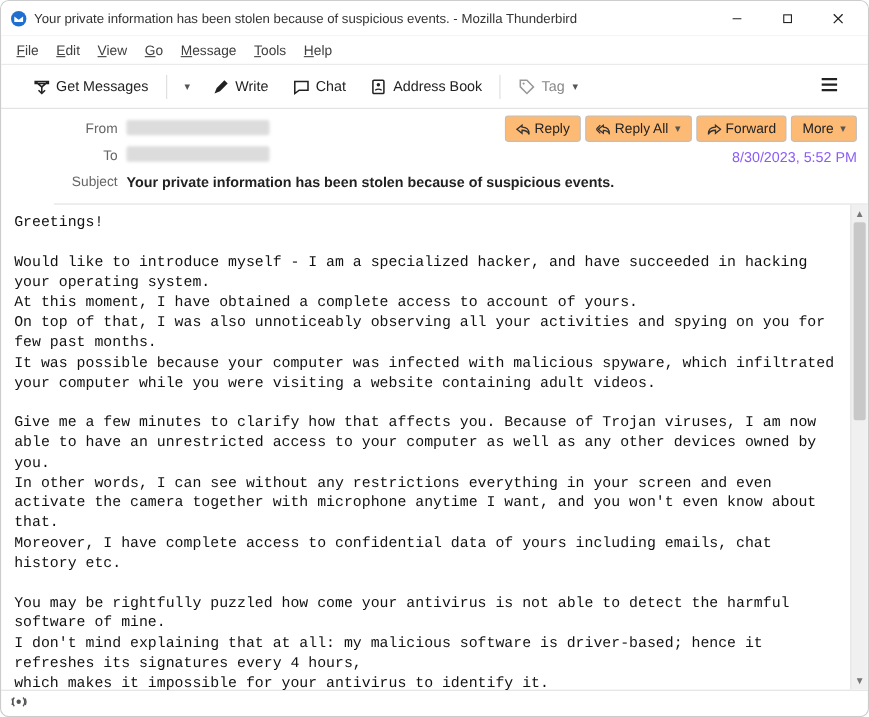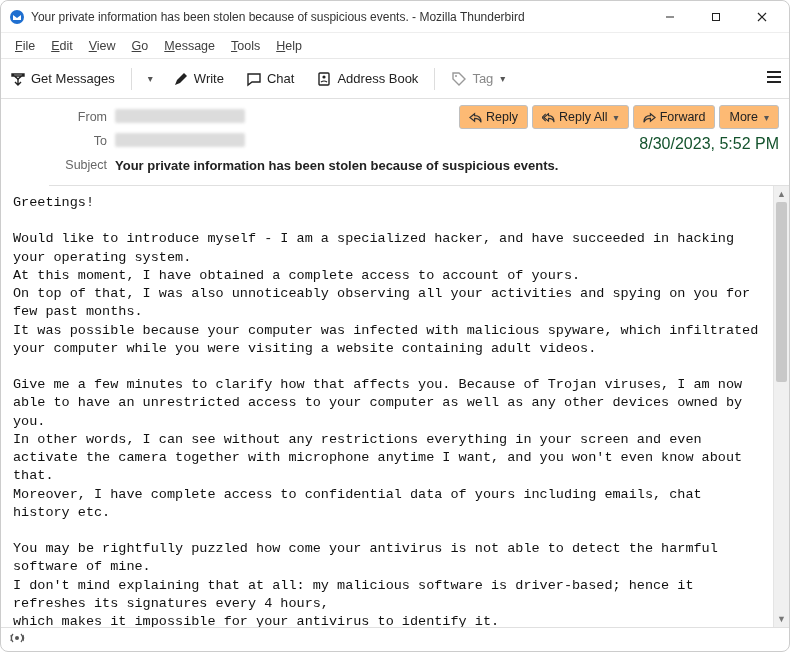--- a/index.html
+++ b/index.html
@@ -12,42 +12,42 @@
 .win-controls { display: flex; }
 .win-btn { width: 46px; height: 32px; display: flex; align-items: center; justify-content: center; color: #222; }
 .win-btn svg { width: 10px; height: 10px; }
 
 
 .menubar { height: 26px; display: flex; align-items: center; padding: 0 6px; border-bottom: 1px solid #e8e8e8; font-size: 12.5px; }
 .menu-item { padding: 3px 8px; color: #404040; }
 .menu-item .ul { text-decoration: underline; }
 
 
-.toolbar { height: 40px; display: flex; align-items: center; padding: 0 0; gap: 4px; border-bottom: 1px solid #e0e0e0; }
+.toolbar { height: 40px; display: flex; align-items: center; padding: 0 20px; gap: 4px; border-bottom: 1px solid #e0e0e0; }
 .tbtn { display: flex; align-items: center; gap: 5px; padding: 5px 8px; border: 1px solid transparent; border-radius: 3px; color: #222; font-size: 13px; }
 .tbtn svg { width: 16px; height: 16px; }
 .tsep { width: 1px; height: 22px; background: #ddd; margin: 0 3px; }
 .tag-btn { color: #888; }
 .spacer { flex: 1; }
 .hamburger { padding: 6px; }
 .hamburger svg { width: 18px; height: 18px; }
 
 
 .msg-header { padding: 6px 10px 8px 10px; border-bottom: 1px solid #e0e0e0; margin-left: 48px; }
 .header-top { display: flex; align-items: flex-start; }
 .fields { flex: 1; }
 .field-row { display: flex; align-items: center; min-height: 24px; }
 .field-label { width: 56px; text-align: right; color: #666; font-size: 12.5px; padding-right: 8px; }
 .field-val { font-size: 13px; color: #222; }
 .field-val.subject { font-weight: 700; }
 .redact { display: inline-block; width: 130px; height: 14px; background: #dcdcdc; border-radius: 2px; filter: blur(1.5px); }
 .actions { display: flex; gap: 4px; align-items: center; }
 .abtn { display: flex; align-items: center; gap: 4px; padding: 4px 9px; border: 1px solid #bfbfbf; border-radius: 3px; font-size: 12.5px; color: #222; background: #fdba74; }
 .abtn svg { width: 13px; height: 13px; }
-.datetime { text-align: right; font-size: 16px; color: #14532d; padding-top: 6px; white-space: nowrap; }
+.datetime { text-align: right; font-size: 13px; color: #8b5cf6; padding-top: 6px; white-space: nowrap; }
 .header-second { display: flex; align-items: flex-start; }
 .header-second .fields { flex: 1; }
 
 
 .msg-body-wrap { flex: 1; display: flex; overflow: hidden; }
 .msg-body { flex: 1; padding: 8px 12px; font-family: "Courier New", monospace; font-size: 13.5px; line-height: 1.35; color: #111; white-space: pre-wrap; overflow-y: auto; }
 .scrollbar { width: 16px; background: #f0f0f0; position: relative; border-left: 1px solid #e4e4e4; }
 .sb-arrow { height: 16px; display: flex; align-items: center; justify-content: center; color: #777; font-size: 9px; }
 .sb-thumb { position: absolute; top: 16px; left: 2px; right: 2px; height: 180px; background: #c8c8c8; border-radius: 2px; }
 

